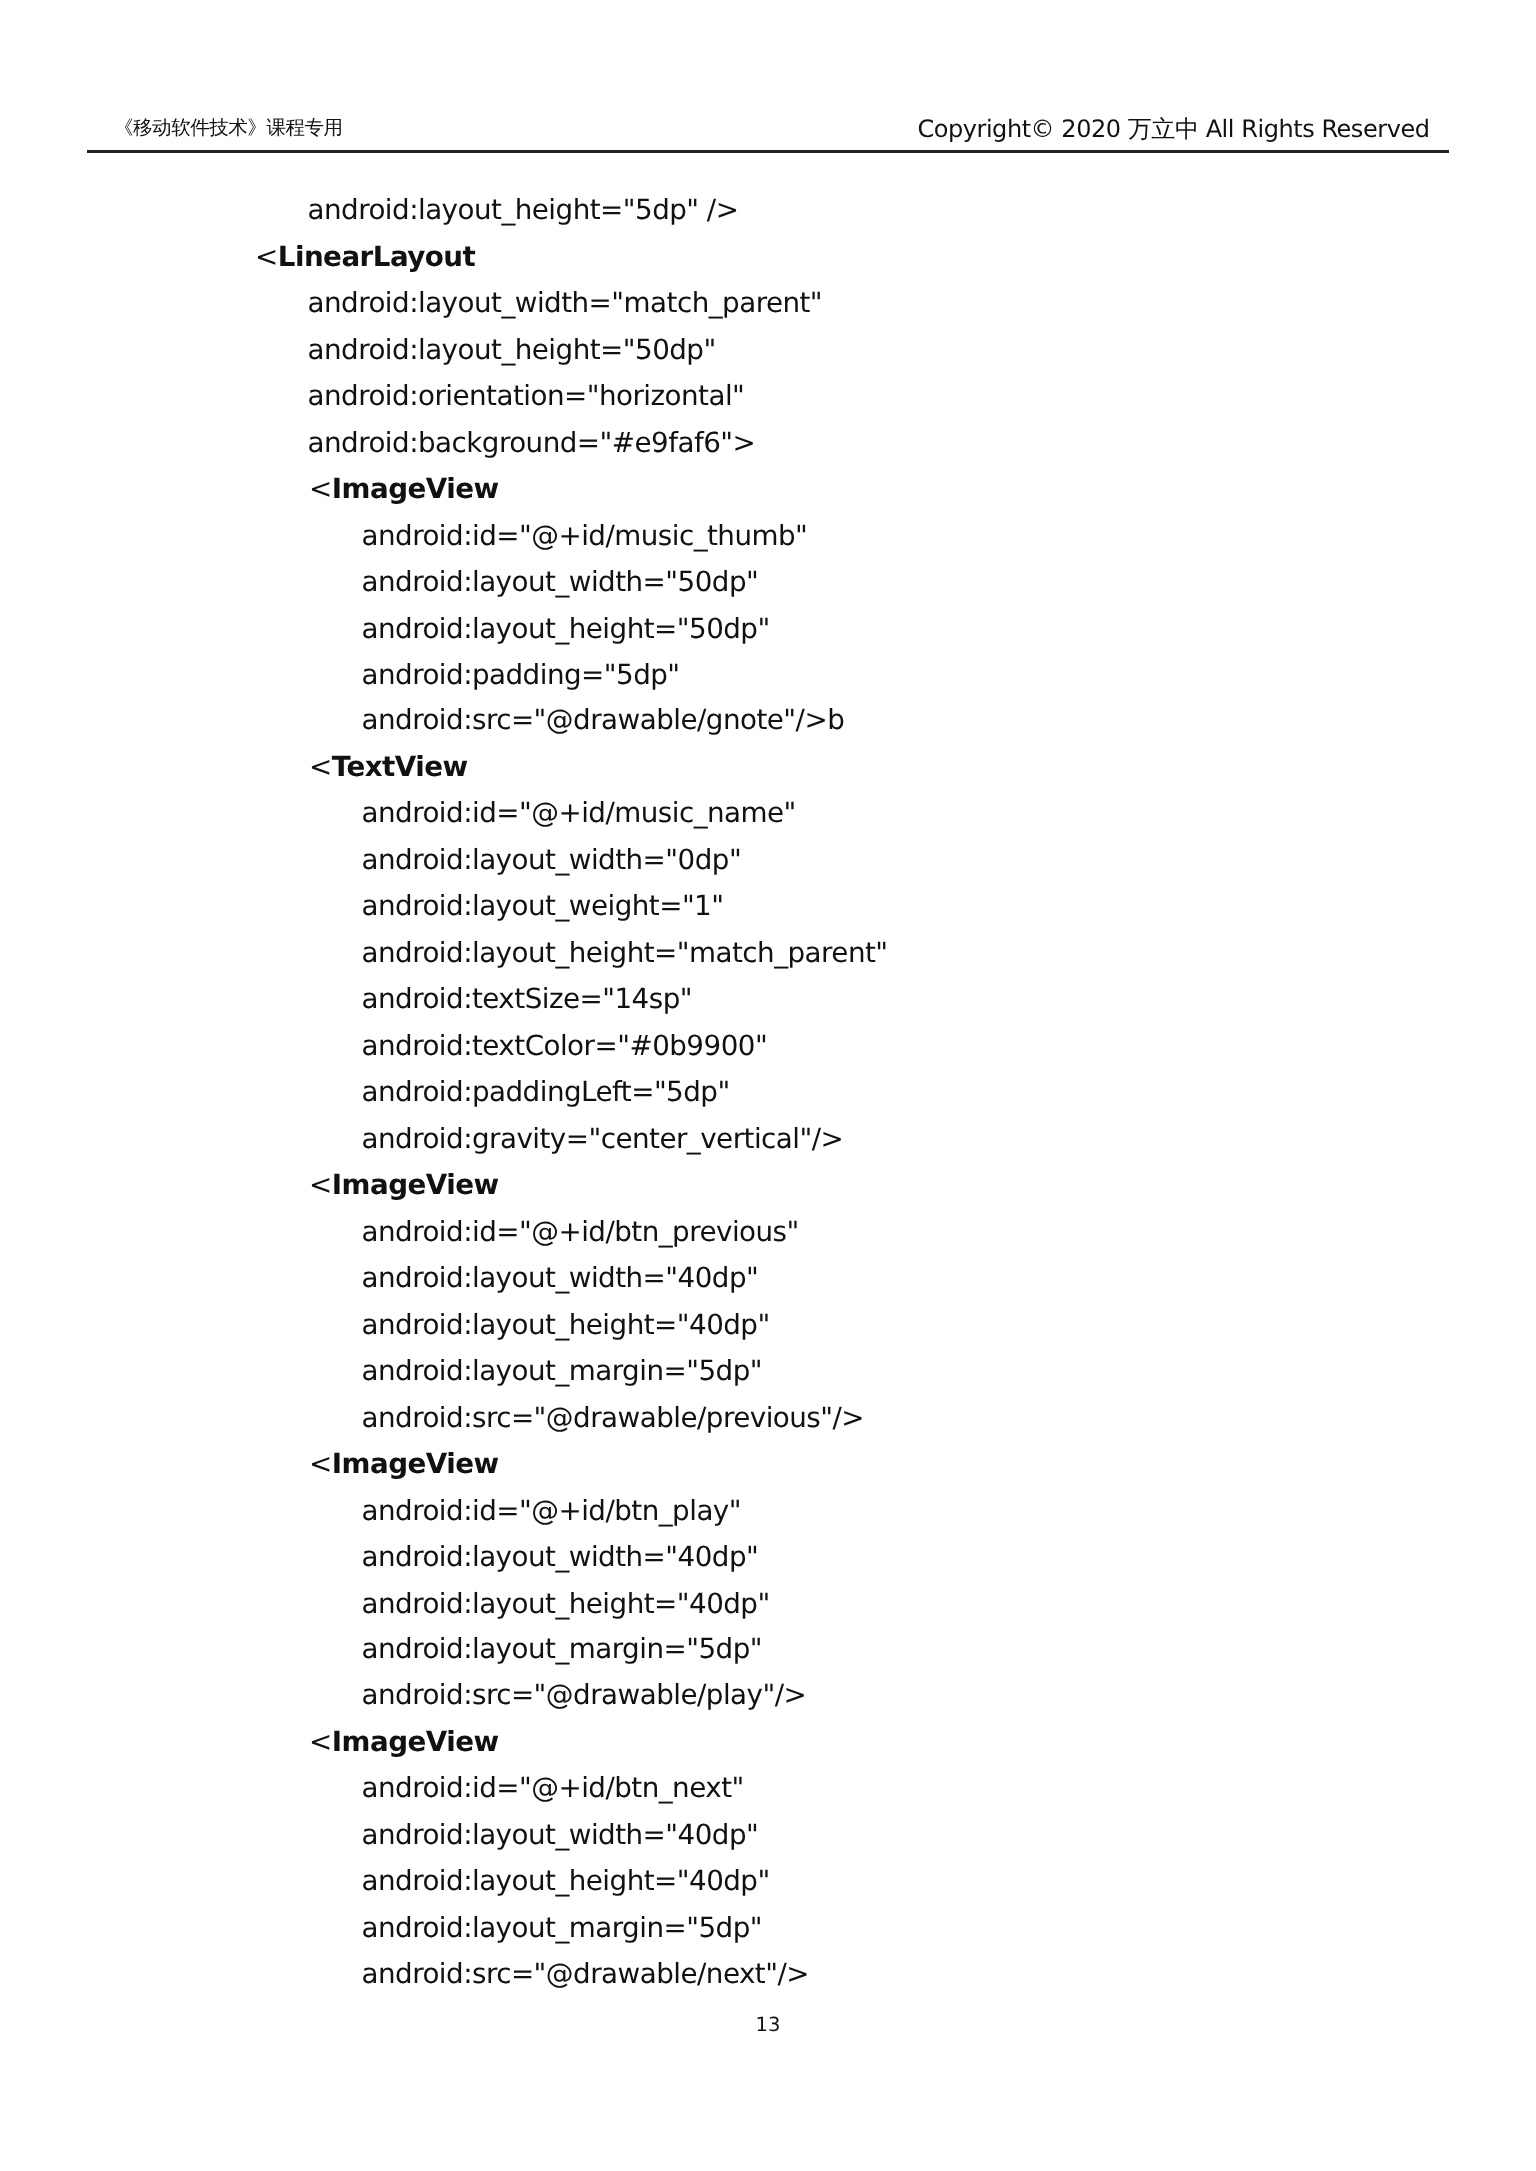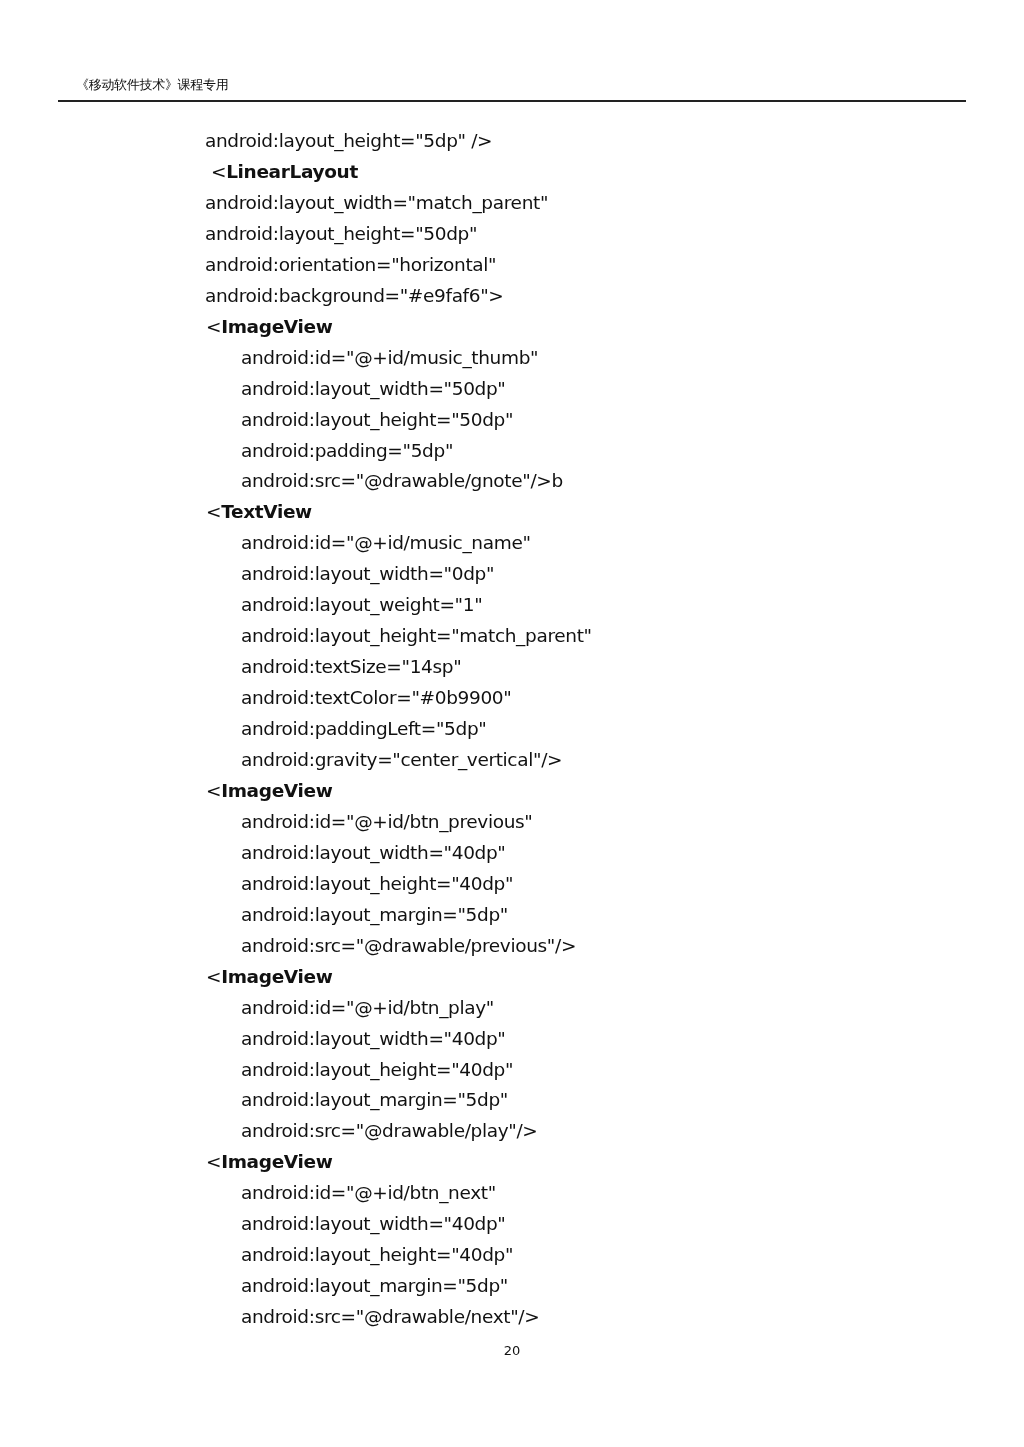--- a/index.html
+++ b/index.html
@@ -64,25 +64,26 @@
       top: 1343px;
       text-align: center;
       font-size: 13px;
     }
   </style>
 </head>
 <body>
 
 <div class="header">
   <span class="header-left">《移动软件技术》课程专用</span>
+  <span class="header-right">Copyright© 2020 万立中  All Rights Reserved</span>
 </div>
 
 <div class="code" id="code-block">
     <div class="line" style="top: 0px; left: 205px;">android:layout_height="5dp" /&gt;</div>
-    <div class="line" style="top: 30.95px; left: 170px; margin-left: 41px;"><span class="tag-open">&lt;</span><span class="tag-name">LinearLayout</span></div>
+    <div class="line" style="top: 30.95px; left: 170px;"><span class="tag-open">&lt;</span><span class="tag-name">LinearLayout</span></div>
     <div class="line" style="top: 61.9px; left: 205px;">android:layout_width="match_parent"</div>
     <div class="line" style="top: 92.85px; left: 205px;">android:layout_height="50dp"</div>
     <div class="line" style="top: 123.8px; left: 205px;">android:orientation="horizontal"</div>
     <div class="line" style="top: 154.75px; left: 205px;">android:background="#e9faf6"&gt;</div>
     <div class="line" style="top: 185.7px; left: 206px;"><span class="tag-open">&lt;</span><span class="tag-name">ImageView</span></div>
     <div class="line" style="top: 216.65px; left: 241px;">android:id="@+id/music_thumb"</div>
     <div class="line" style="top: 247.6px; left: 241px;">android:layout_width="50dp"</div>
     <div class="line" style="top: 278.55px; left: 241px;">android:layout_height="50dp"</div>
     <div class="line" style="top: 309.5px; left: 241px;">android:padding="5dp"</div>
     <div class="line" style="top: 340.45px; left: 241px;">android:src="@drawable/gnote"/&gt;b</div>
@@ -108,13 +109,13 @@
     <div class="line" style="top: 959.45px; left: 241px;">android:layout_margin="5dp"</div>
     <div class="line" style="top: 990.4px; left: 241px;">android:src="@drawable/play"/&gt;</div>
     <div class="line" style="top: 1021.35px; left: 206px;"><span class="tag-open">&lt;</span><span class="tag-name">ImageView</span></div>
     <div class="line" style="top: 1052.3px; left: 241px;">android:id="@+id/btn_next"</div>
     <div class="line" style="top: 1083.25px; left: 241px;">android:layout_width="40dp"</div>
     <div class="line" style="top: 1114.2px; left: 241px;">android:layout_height="40dp"</div>
     <div class="line" style="top: 1145.15px; left: 241px;">android:layout_margin="5dp"</div>
     <div class="line" style="top: 1176.1px; left: 241px;">android:src="@drawable/next"/&gt;</div>
   </div>
 
-<div class="page-number">20</div>
+<div class="page-number">13</div>
 
 </body></html>

